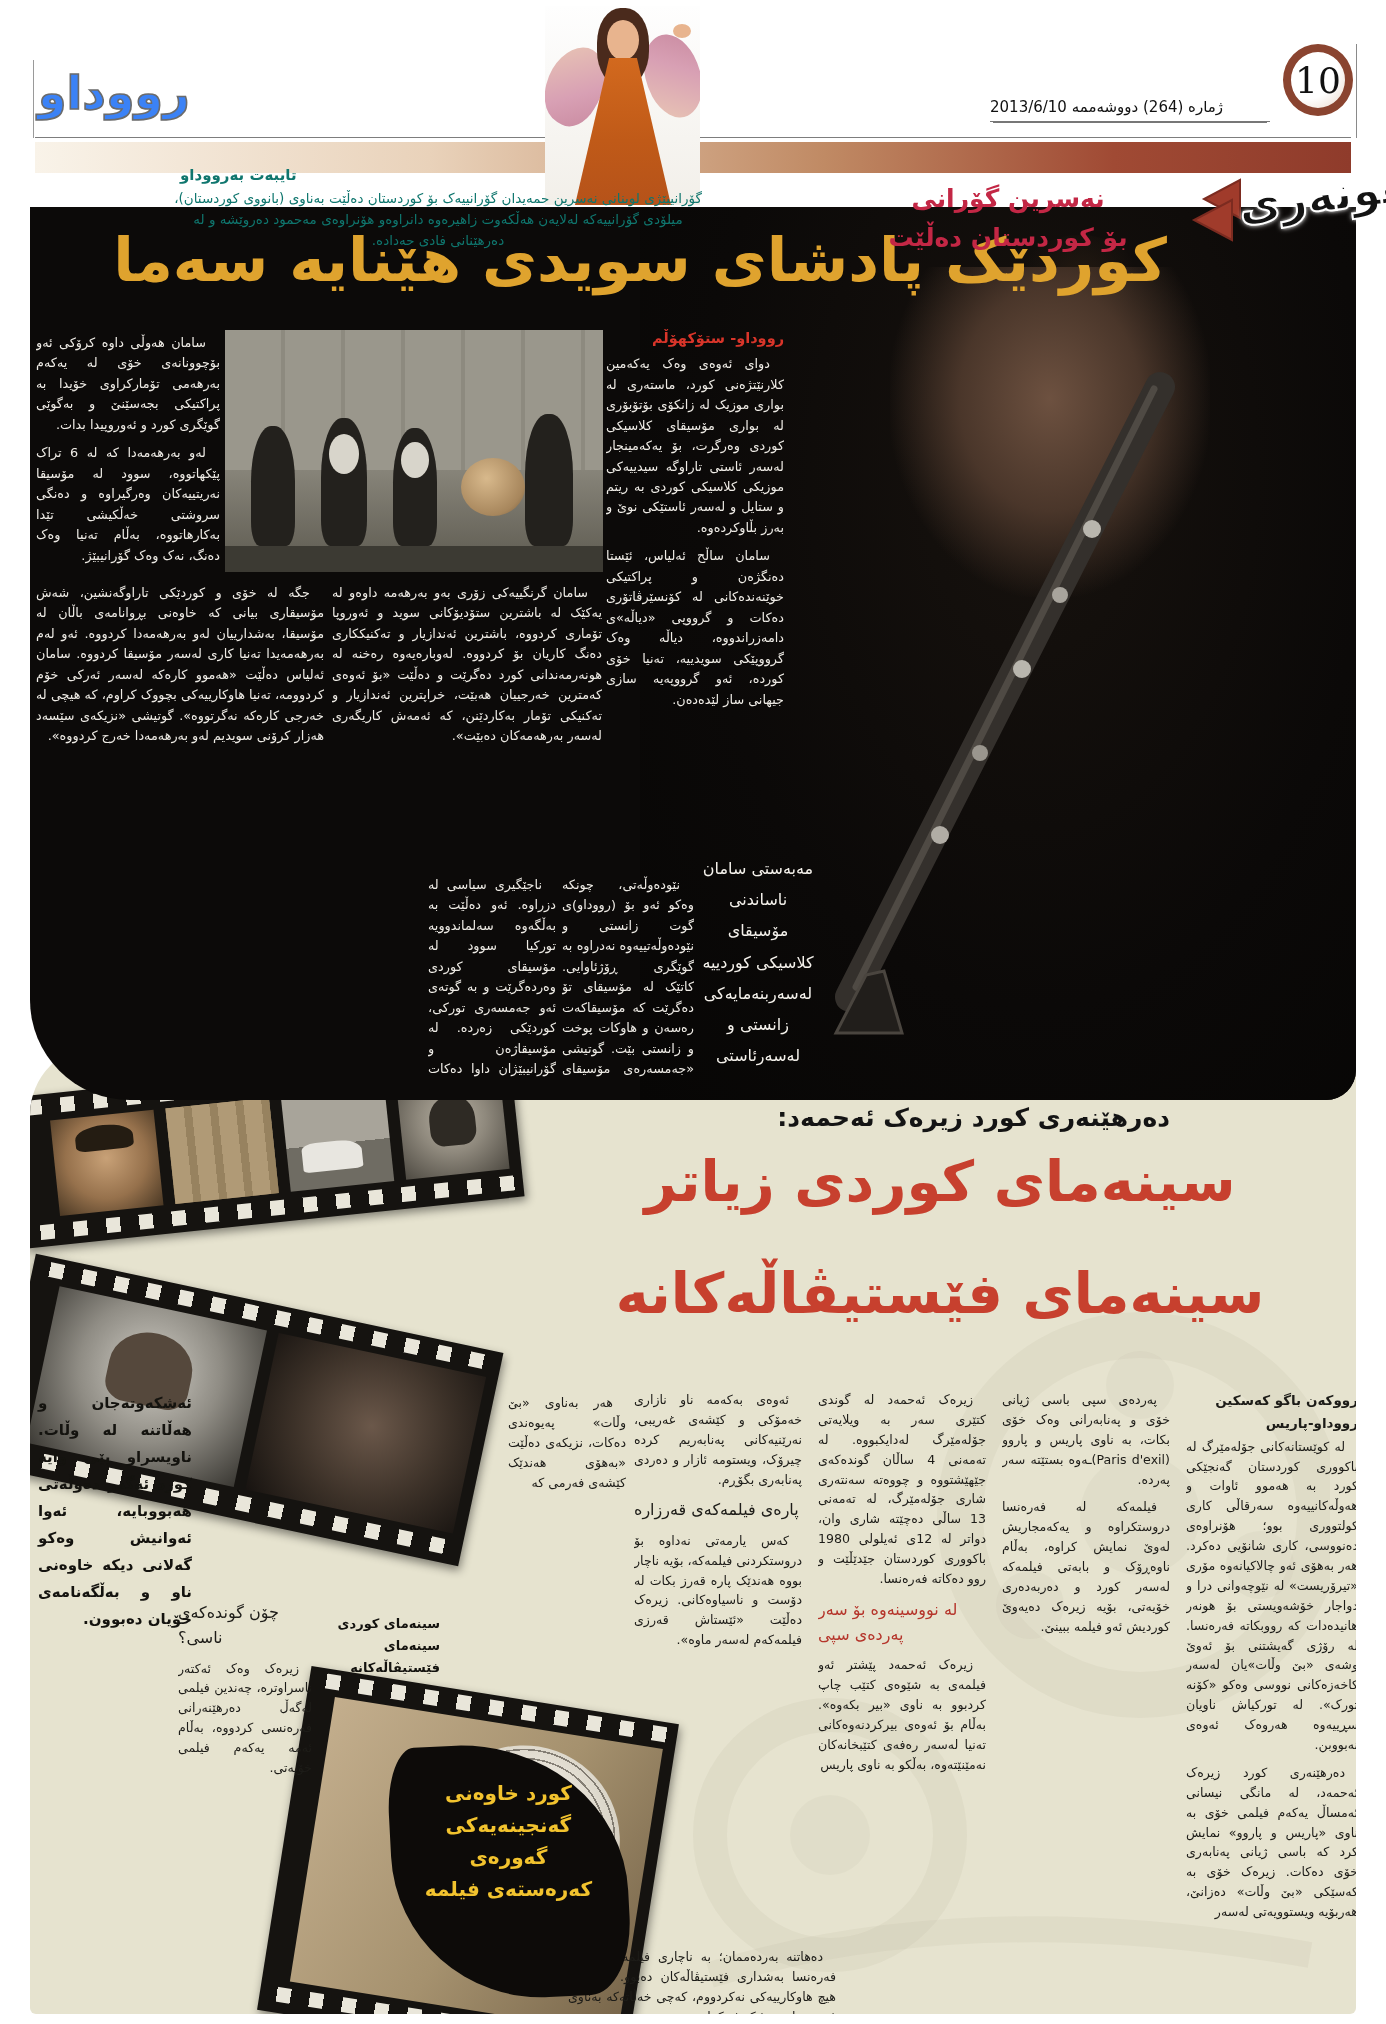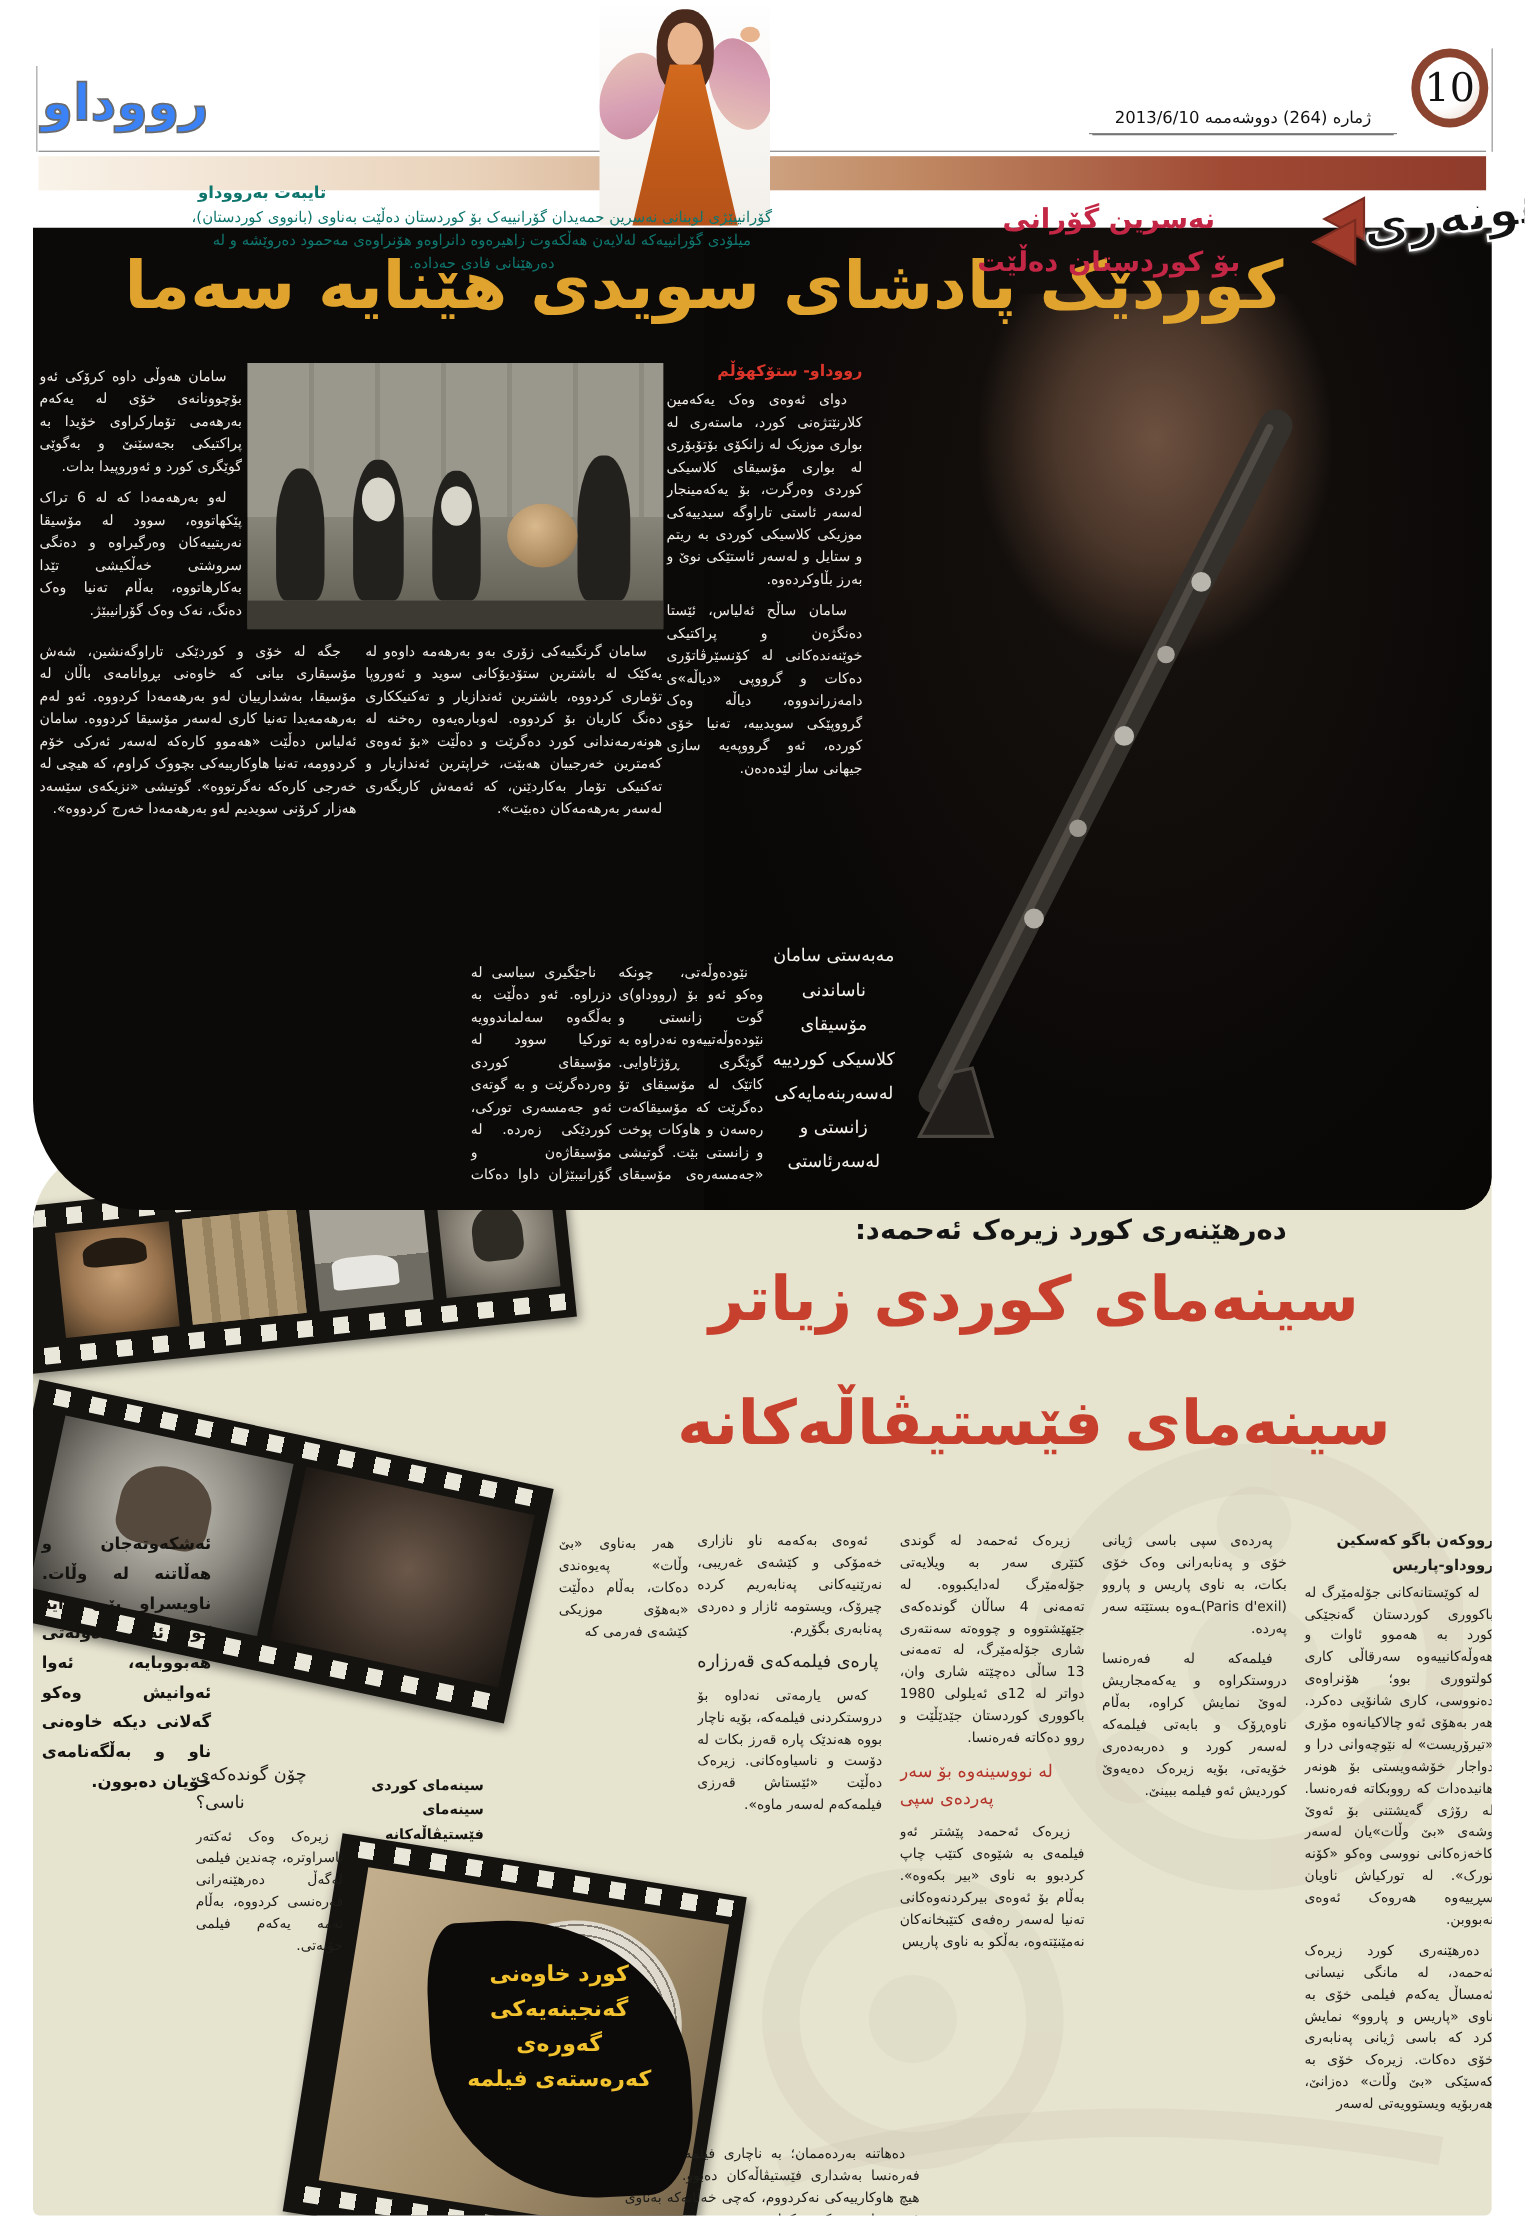--- a/index.html
+++ b/index.html
@@ -9,21 +9,21 @@
   
   #logo{left:38px;top:66px;font-size:46px;font-weight:bold;color:#3b82f6;
         -webkit-text-stroke:1.6px #6b6b6b;text-stroke:1.6px #6b6b6b;direction:rtl;z-index:3;}
   #mast-vline{left:33px;top:60px;width:1px;height:78px;background:#9a9a9a;}
   #mast-rule{left:35px;top:137px;width:1316px;height:1px;background:#7d7d7d;}
   #page-badge{left:1283px;top:44px;width:54px;height:56px;border-radius:50%;
         border:8px solid #8a4430;background:radial-gradient(circle at 30% 30%,#fff 55%,#e8d6c8);
         display:flex;align-items:center;justify-content:center;
         font-family:"DejaVu Serif",serif;font-size:36px;color:#111;z-index:3;}
   #badge-vline{left:1356px;top:44px;width:1px;height:94px;background:#8a8a8a;}
-  #issue-line{left:990px;top:98px;width:280px;text-align:center;font-size:15px;color:#111;
+  #issue-line{left:990px;top:98px;width:280px;text-align:left;font-size:15px;color:#111;
         border-bottom:1px solid #777;padding-bottom:5px;box-shadow:0 4px 0 -3px #777;direction:rtl;}
   #grad-bar{left:35px;top:142px;width:1316px;height:31px;
         background:linear-gradient(90deg,#f9f3e9 0%,#e9d2ba 30%,#c08a64 60%,#a04a34 82%,#8f3b2b 100%);}
   #section-label{left:1238px;top:168px;font-size:46px;font-weight:bold;color:#141414;
         -webkit-text-stroke:2px #fff;text-shadow:0 0 4px #fff,0 0 6px #fff;transform:rotate(-7deg);z-index:3;}
   #section-arrow{left:1182px;top:178px;width:60px;height:64px;z-index:3;}
   #teaser{left:868px;top:180px;width:280px;text-align:center;color:#c32745;font-weight:bold;
         font-size:25px;line-height:1.55;z-index:3;}
   #special-block{left:172px;top:166px;width:532px;text-align:center;color:#0f766e;z-index:3;}
   #special-block .tt{font-weight:bold;font-size:15px;text-align:left;padding-left:8px;}
@@ -306,17 +306,17 @@
       <p>زیرەک ئەحمەد پێشتر ئەو فیلمەی بە شێوەی کتێب چاپ کردبوو بە ناوی «بیر بکەوە». بەڵام بۆ ئەوەی بیرکردنەوەکانی تەنیا لەسەر رەفەی کتێبخانەکان نەمێنێتەوە، بەڵکو بە ناوی پاریس</p>
     </div>
 
     <div class="abs a2col" style="left:604px;top:345px;width:168px;height:340px">
       <p>ئەوەی بەکەمە ناو نازاری خەمۆکی و کێشەی غەریبی، نەرێنیەکانی پەنابەریم کردە چیرۆک، ویستومە ئازار و دەردی پەنابەری بگۆڕم.</p>
       <p class="subhead">پارەی فیلمەکەی قەرزارە</p>
       <p>کەس یارمەتی نەداوە بۆ دروستکردنی فیلمەکە، بۆیە ناچار بووە هەندێک پارە قەرز بکات لە دۆست و ناسیاوەکانی. زیرەک دەڵێت «ئێستاش قەرزی فیلمەکەم لەسەر ماوە».</p>
     </div>
 
     <div class="abs a2col" style="left:478px;top:348px;width:118px;height:150px">
-      <p>هەر بەناوی «بێ وڵات» پەیوەندی دەکات، بەڵام دەڵێت «بەهۆی موزیکی کێشەی فەرمی کە</p>
+      <p>هەر بەناوی «بێ وڵات» پەیوەندی دەکات، نزیکەی دەڵێت «بەهۆی هەندێک کێشەی فەرمی کە</p>
     </div>
   </div>
 
 </div>
 
 </body></html>

